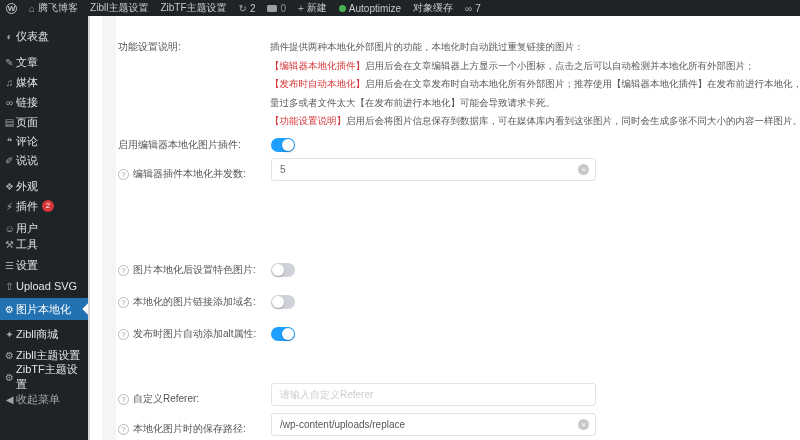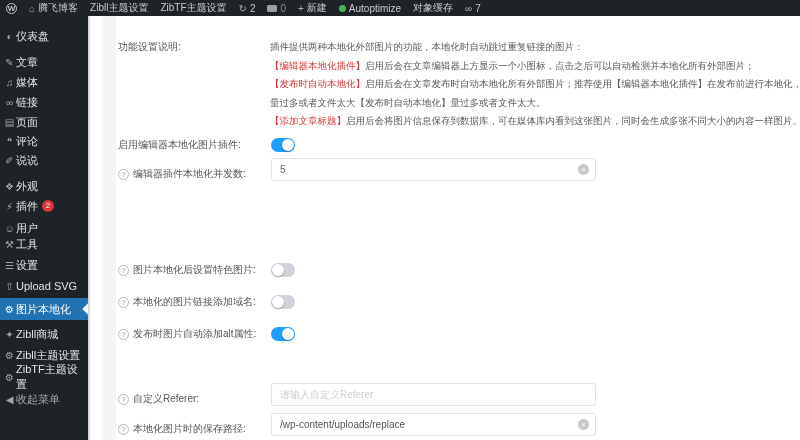--- a/index.html
+++ b/index.html
@@ -196,24 +196,24 @@
     <div class="dline">
       <span>插件提供两种本地化外部图片的功能，本地化时自动跳过重复链接的图片：</span>
     </div>
     <div class="dline">
       <span class="red">【编辑器本地化插件】</span><span>启用后会在文章编辑器上方显示一个小图标，点击之后可以自动检测并本地化所有外部图片；</span>
     </div>
     <div class="dline">
       <span class="red">【发布时自动本地化】</span><span>启用后会在文章发布时自动本地化所有外部图片；推荐使用【编辑器本地化插件】在发布前进行本地化，当图片数</span>
     </div>
     <div class="dline">
-      <span>量过多或者文件太大【发布时自动本地化】量过多或者文件太大。</span>
-    </div>
-    <div class="dline">
-      <span class="red">【添加文章标题】</span><span>启用后会将图片信息保存到数据库，可在媒体库内看到这张图片，同时会生成多张不同大小的内容一样图片。</span>
+      <span>量过多或者文件太大【在发布前进行本地化】可能会导致请求卡死。</span>
+    </div>
+    <div class="dline">
+      <span class="red">【功能设置说明】</span><span>启用后会将图片信息保存到数据库，可在媒体库内看到这张图片，同时会生成多张不同大小的内容一样图片。</span>
     </div>
   </div>
 
   <div class="row" style="top:112px">
     <div class="rlabel">
       <span>启用编辑器本地化图片插件:</span>
     </div>
     <div class="switch on">
         <span class="knob"></span>
       </div>

